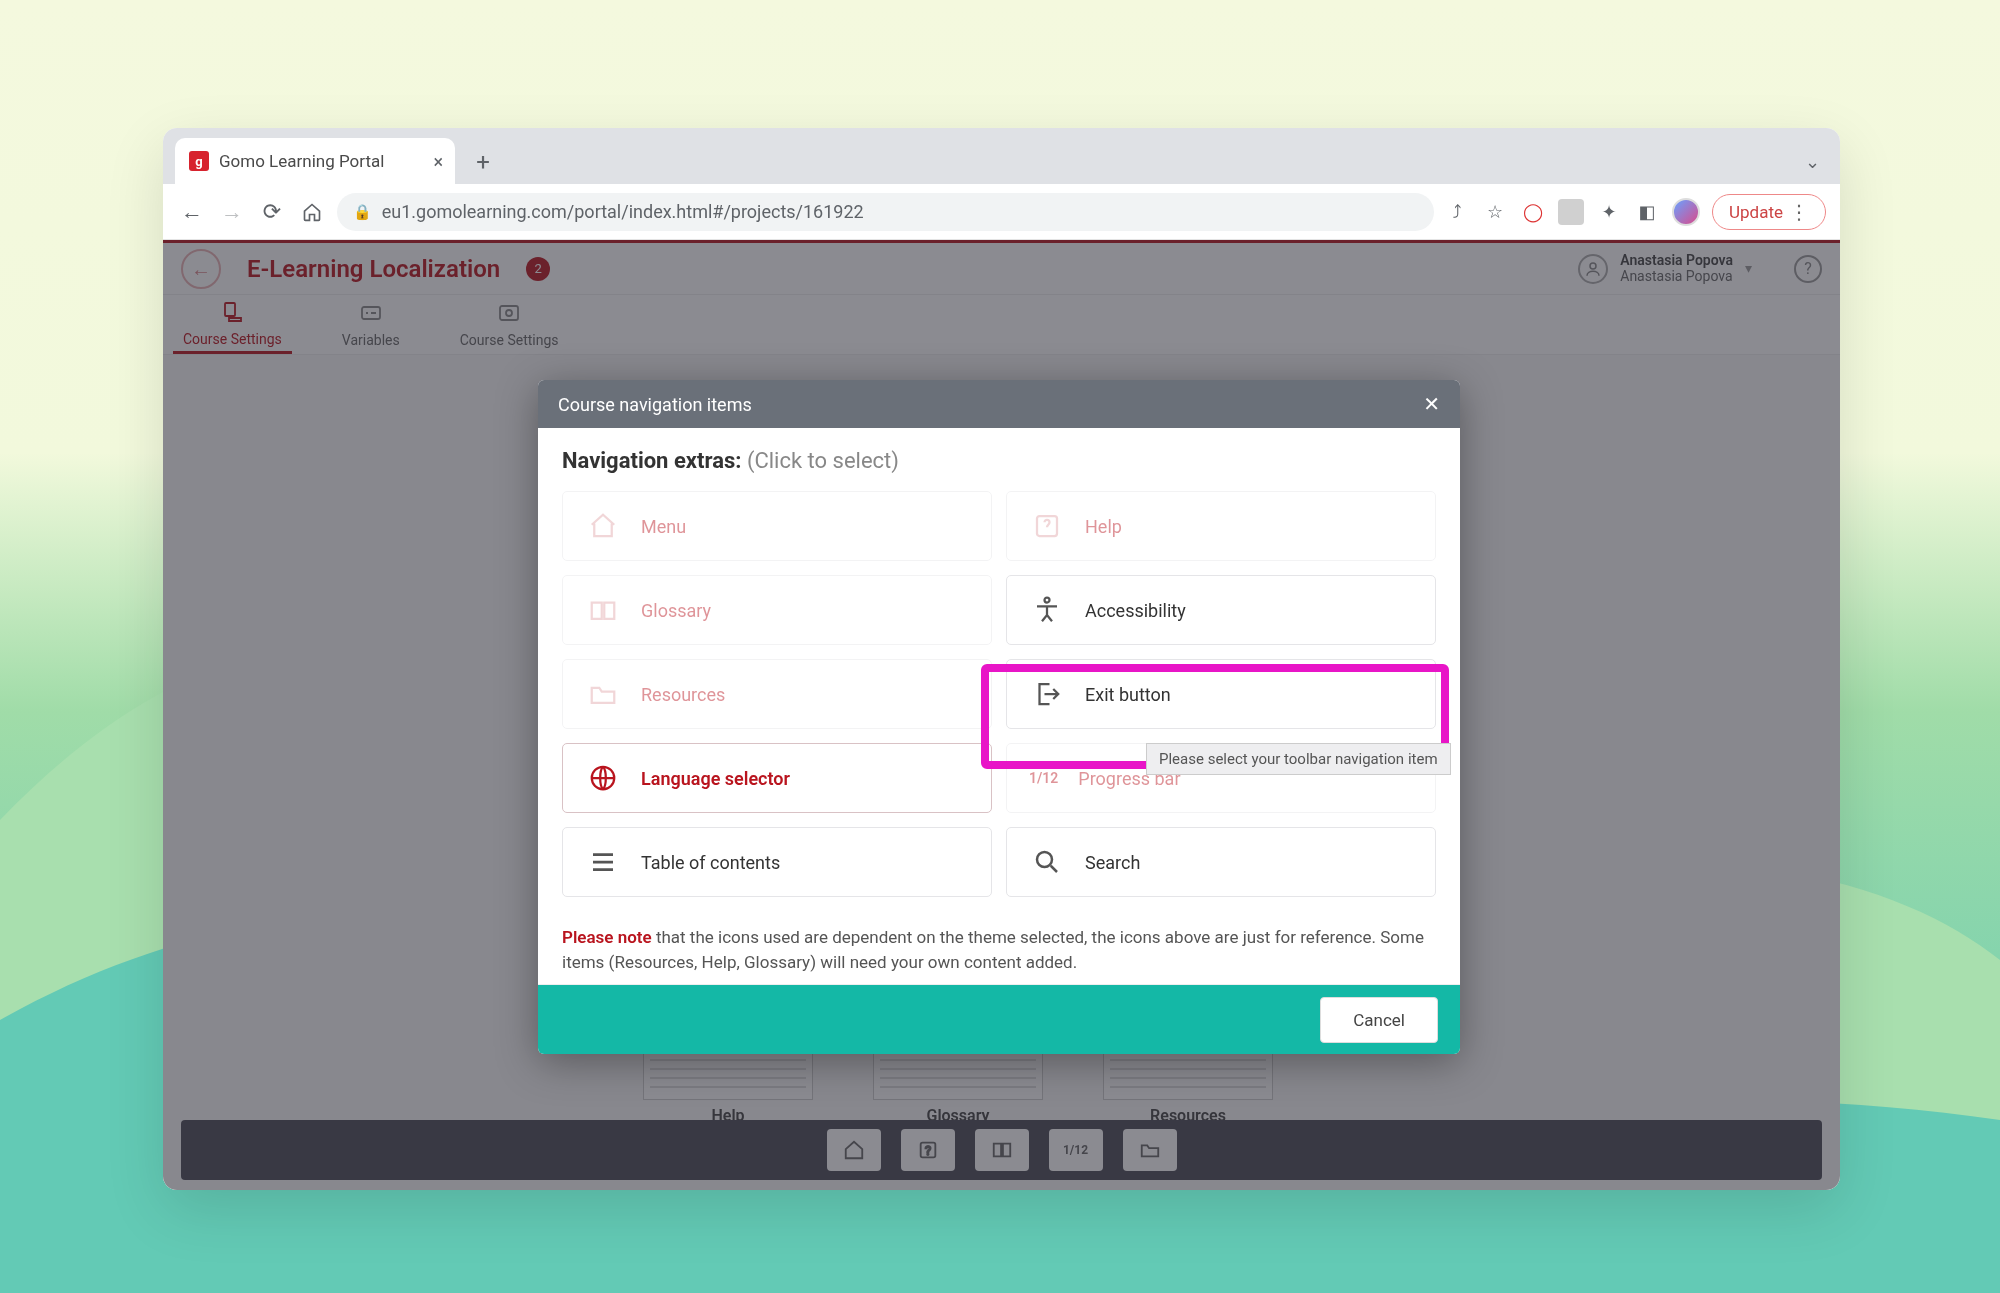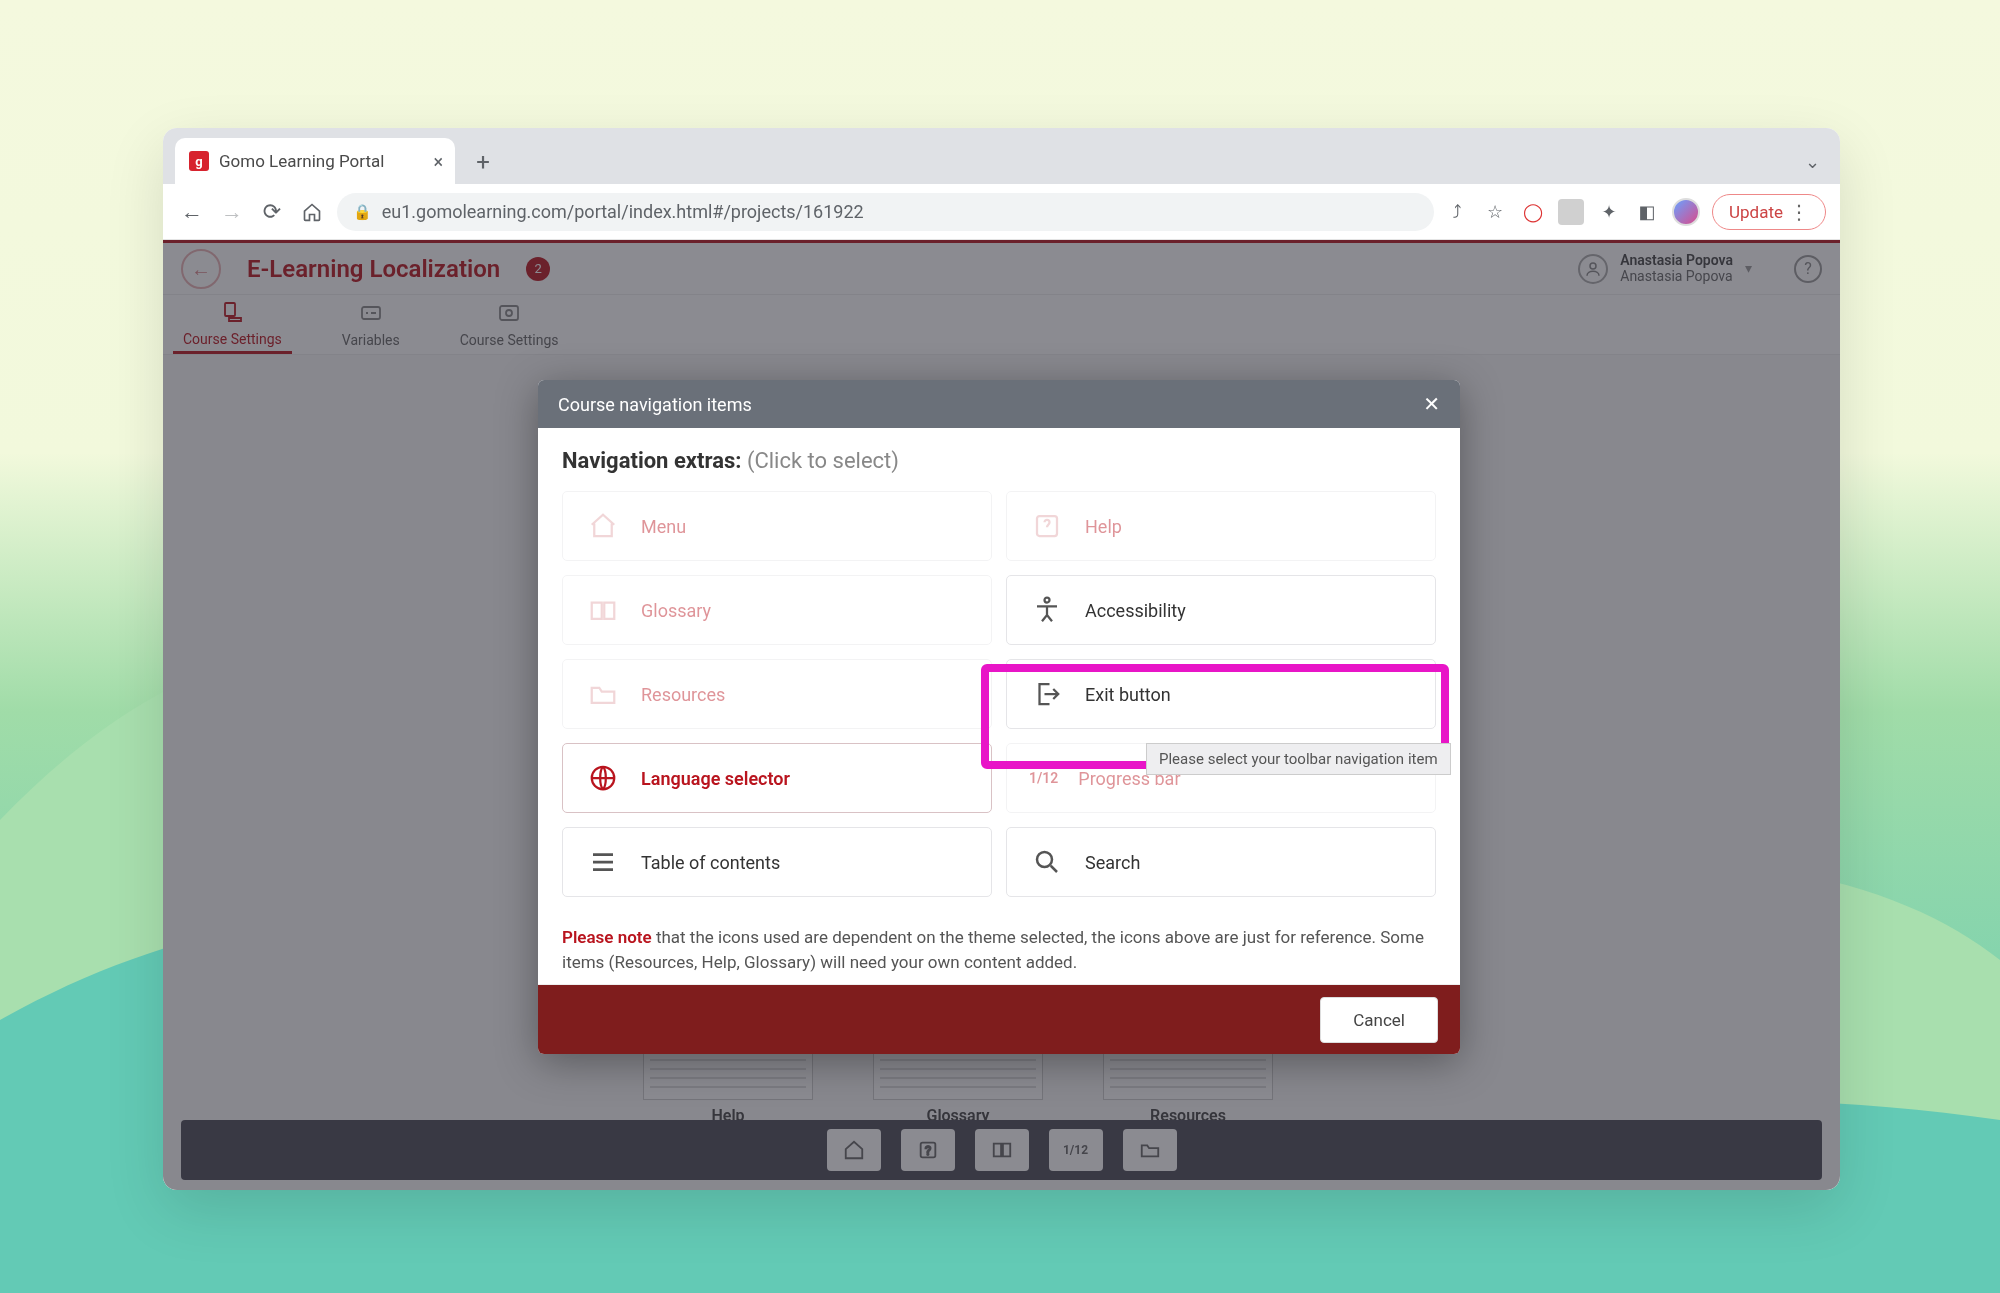--- a/index.html
+++ b/index.html
@@ -87,21 +87,21 @@
   .nav-item.dim .ni-icon{ color:#e2a6a9;}
   .nav-item.selected { color:#b9141e; font-weight:600; border-color:#d9c2c5;}
   .nav-item .ni-icon{ width:36px; height:36px; display:flex; align-items:center; justify-content:center; color:#666;}
   .nav-item .ni-icon svg{width:30px;height:30px;}
   .nav-item.selected .ni-icon svg{stroke:#b9141e;}
   .highlight-box{ position:absolute; border:8px solid #e815c7; border-radius:6px; pointer-events:none; z-index:12;
     left:818px; top:424px; width:468px; height:105px;}
   .tooltip { position:absolute; z-index:13; left:983px; top:503px; background:#eeeef0; border:1px solid #ccc; padding:6px 12px; font-size:15px; color:#555;}
   .note { margin-top:28px; font-size:17px; color:#555; line-height:1.45;}
   .note b{ color:#b9141e; font-weight:600;}
-  .modal-foot{ height:70px; background:#7f1d1d; border-top:1px solid #eee; display:flex; align-items:center; justify-content:flex-end; padding:0 22px; border-radius:0 0 6px 6px;}
+  .modal-foot{ height:70px; background:#14b8a6; border-top:1px solid #eee; display:flex; align-items:center; justify-content:flex-end; padding:0 22px; border-radius:0 0 6px 6px;}
   .cancel-btn{ background:#fff; border:1px solid #ddd; padding:12px 32px; font-size:17px; color:#444; border-radius:4px;}
   .progress-badge{font-size:14px; color:#b9141e; font-weight:600;}
 </style>
 </head>
 <body>
 
 <svg class="bg-wave" viewBox="0 0 2000 1293">
   <path d="M0,820 C250,560 480,620 650,780 C820,940 1080,980 1400,900 C1700,820 1900,880 2000,960 L2000,1293 L0,1293 Z" fill="#a8dfae"></path>
   <path d="M0,1020 C320,840 600,920 900,1040 C1200,1160 1600,1060 2000,1120 L2000,1293 L0,1293 Z" fill="#63cab5"></path>
 </svg>

